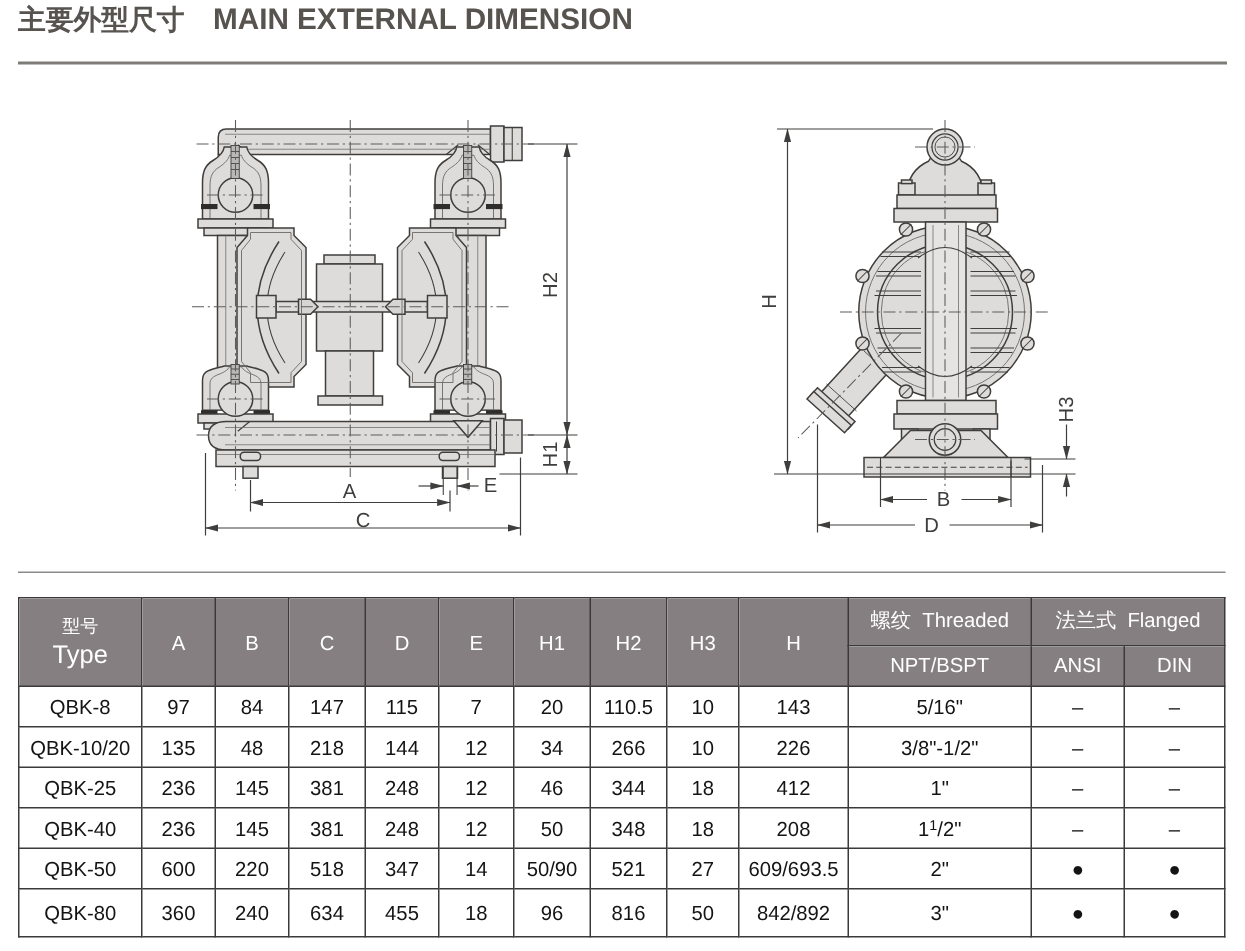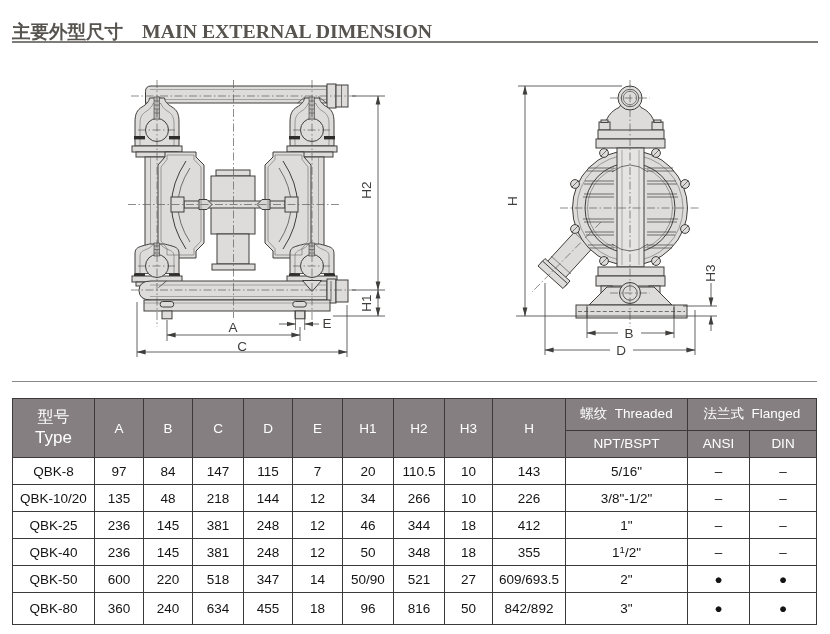--- a/index.html
+++ b/index.html
@@ -1,26 +1,26 @@
 <!DOCTYPE html>
 <html><head>
 <meta charset="utf-8">
 <style>
   html,body{margin:0;padding:0;}
   body{width:830px;height:634px;background:#ffffff;font-family:"Liberation Sans",sans-serif;position:relative;overflow:hidden;}
-  .title{position:absolute;left:12px;top:19px;font-size:18.5px;font-weight:bold;color:#57534f;white-space:nowrap;font-family:Liberation Serif, serif;}
+  .title{position:absolute;left:12px;top:0;font-size:18.5px;font-weight:bold;color:#57534f;white-space:nowrap;}
   .title .en{margin-left:19px;letter-spacing:0px;font-size:19.8px;}
   .rule1{position:absolute;left:12px;top:41px;width:806px;height:2px;background:#7e7c79;}
   .rule2{position:absolute;left:12px;top:381px;width:805px;height:1px;background:#8c8a88;}
   table.dim{position:absolute;left:12px;top:398px;border-collapse:collapse;table-layout:fixed;width:805px;}
   table.dim th, table.dim td{border:1px solid #3c3a38;padding:0;text-align:center;vertical-align:middle;overflow:hidden;}
   table.dim th{background:#867f82;color:#ffffff;font-weight:normal;font-size:13.5px;}
   table.dim td{font-size:13.5px;color:#141414;background:#ffffff;}
   .typehead{line-height:1.25;}
-  .typehead .cn{font-size:16px;}
+  .typehead .cn{font-size:12px;}
   .typehead .en{font-size:17px;}
   td.dash{color:#6e6e6e;font-size:13px;}
   td.dot{font-size:11.5px;}
 </style>
 </head>
 <body>
 <div class="title">主要外型尺寸<span class="en">MAIN EXTERNAL DIMENSION</span></div>
 <div class="rule1"></div>
 <div class="rule2"></div>
 
@@ -110,21 +110,21 @@
   <tr style="height:27px">
         <td>QBK-40</td>
         <td>236</td>
         <td>145</td>
         <td>381</td>
         <td>248</td>
         <td>12</td>
         <td>50</td>
         <td>348</td>
         <td>18</td>
-        <td>355</td>
+        <td>208</td>
         <td>1<span style="vertical-align:4px;font-size:9.5px">1</span>/2"</td>
         <td class="dash">–</td>
         <td class="dash">–</td>
       </tr>
   <tr style="height:27px">
         <td>QBK-50</td>
         <td>600</td>
         <td>220</td>
         <td>518</td>
         <td>347</td>

